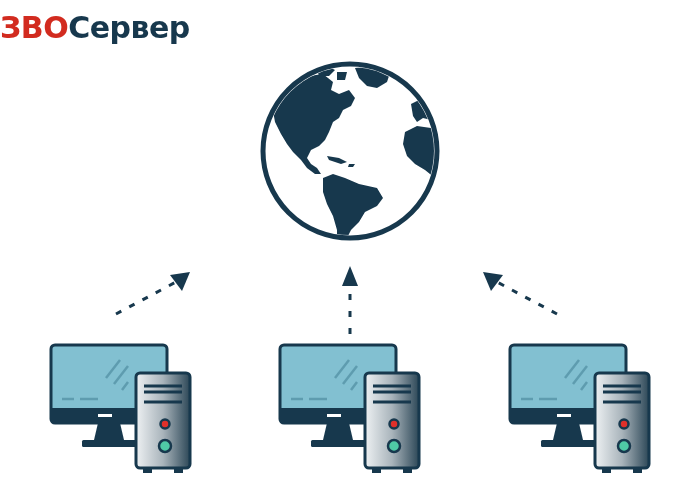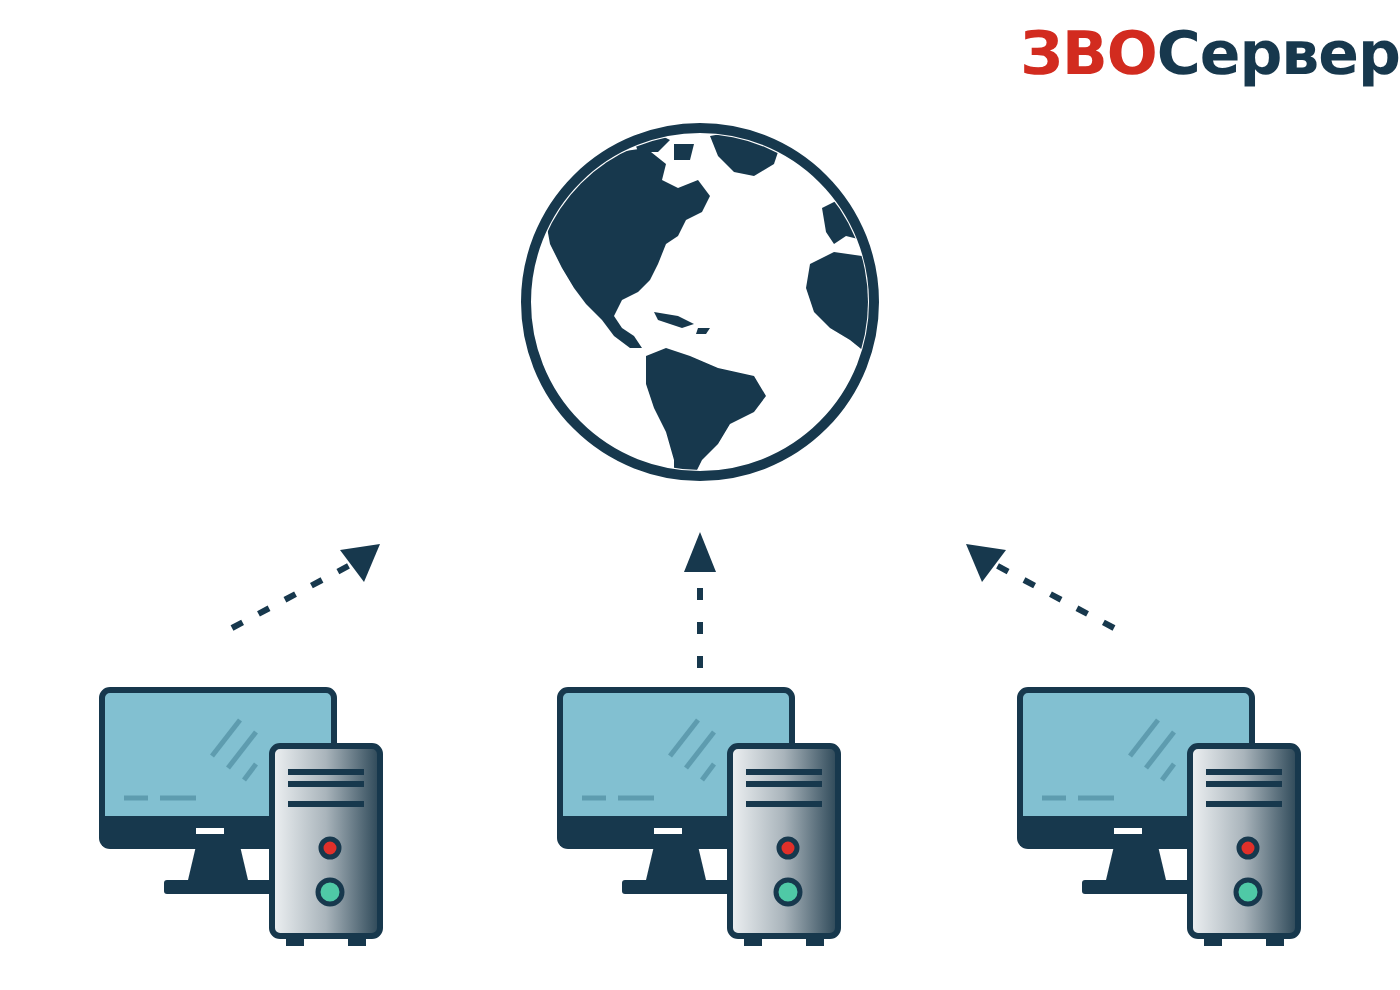--- a/index.html
+++ b/index.html
@@ -1,17 +1,17 @@
 <!DOCTYPE html>
 <html><head>
   <meta charset="utf-8">
   <style>
     html, body { margin: 0; padding: 0; background: #ffffff; }
     body { width: 700px; height: 495px; position: relative; overflow: hidden; font-family: "DejaVu Sans", sans-serif; }
-    .title { position: absolute; left: 0; top: 8px; width: 700px; text-align: right; font-family: "DejaVu Sans", sans-serif; font-weight: bold; font-size: 30px; letter-spacing: -0.5px; line-height: 40px; }
+    .title { position: absolute; left: 0; top: 8px; width: 700px; text-align: left; font-family: "DejaVu Sans", sans-serif; font-weight: bold; font-size: 30px; letter-spacing: -0.5px; line-height: 40px; }
     .title .accent { color: #d22b1f; }
     .title .main { color: #17384d; }
     .globe { position: absolute; left: 259px; top: 60px; width: 182px; height: 182px; }
     .arrow { position: absolute; }
     .computer { position: absolute; width: 150px; height: 135px; top: 340px; }
   </style>
 </head>
 <body>
 
 <div class="title"><span class="accent">ЗВО</span><span class="main">Сервер</span></div>

